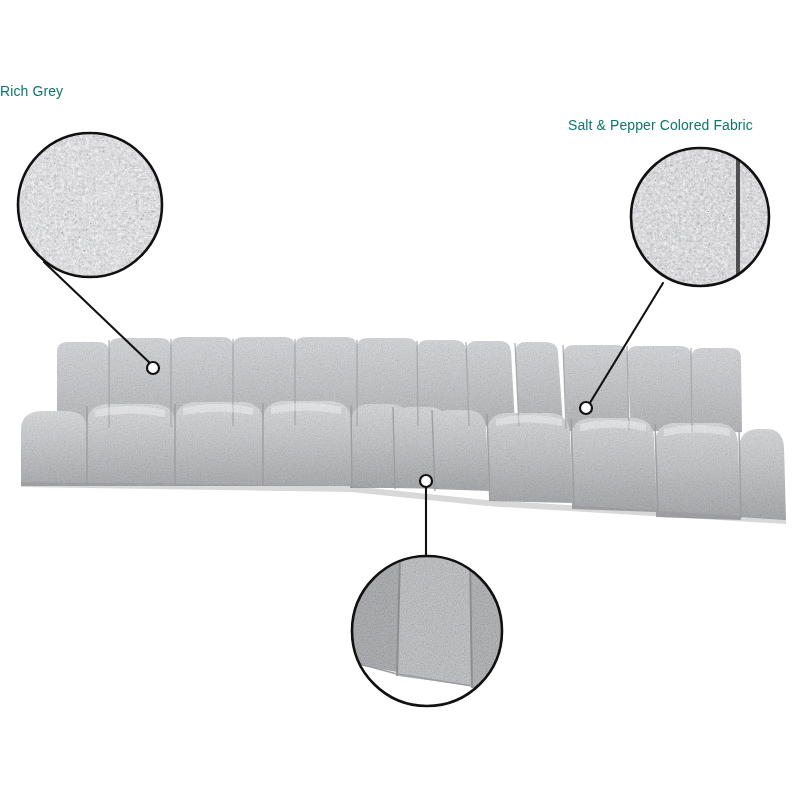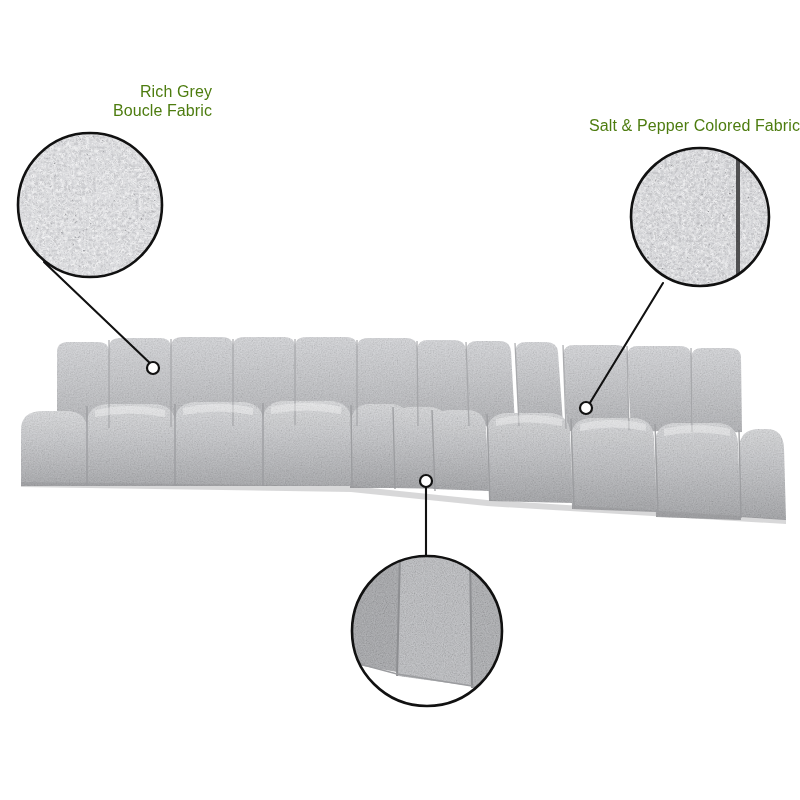--- a/index.html
+++ b/index.html
@@ -20,24 +20,24 @@
   }
   #stage svg.layer {
     position: absolute;
     left: 0;
     top: 0;
     width: 800px;
     height: 800px;
   }
   .callout-text {
     position: absolute;
-    text-align: right;
-    color: #4d7c0f;
+    text-align: left;
+    color: #0f766e;
     font-family: "Liberation Sans", sans-serif;
-    font-size: 16px;
+    font-size: 14px;
     line-height: 19px;
     white-space: nowrap;
     letter-spacing: 0.1px;
   }
   #txt-rich-grey {
     left: 0px;
     top: 82px;
     width: 212px;
   }
   #txt-salt-pepper {
@@ -251,21 +251,20 @@
       <circle cx="427" cy="631" r="75" fill="none" stroke="#111111" stroke-width="2.6"></circle>
     </g>
 
     <circle cx="153" cy="368" r="6" fill="#ffffff" stroke="#111111" stroke-width="2.2"></circle>
     <circle cx="586" cy="408" r="6" fill="#ffffff" stroke="#111111" stroke-width="2.2"></circle>
     <circle cx="426" cy="481" r="6" fill="#ffffff" stroke="#111111" stroke-width="2.2"></circle>
   </svg>
 
   <div class="callout-text" id="txt-rich-grey">
     <span class="tline">Rich Grey</span>
-    <span class="tline">Boucle Fabric</span>
   </div>
 
   <div class="callout-text" id="txt-salt-pepper">
     <span class="tline">Salt &amp; Pepper Colored Fabric</span>
   </div>
 
 
 </div>
 
 </body></html>

